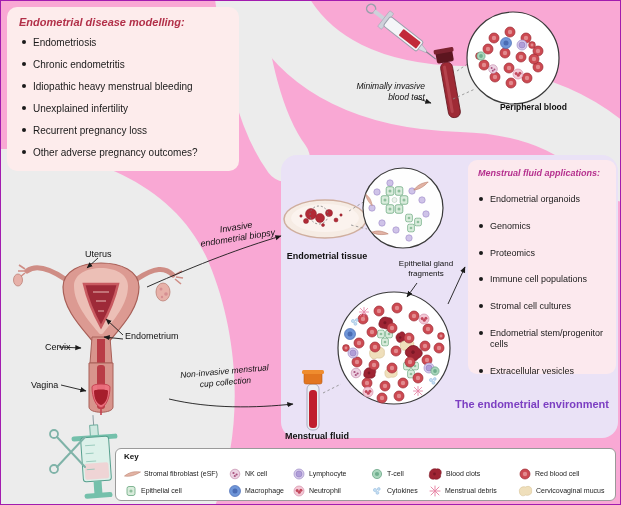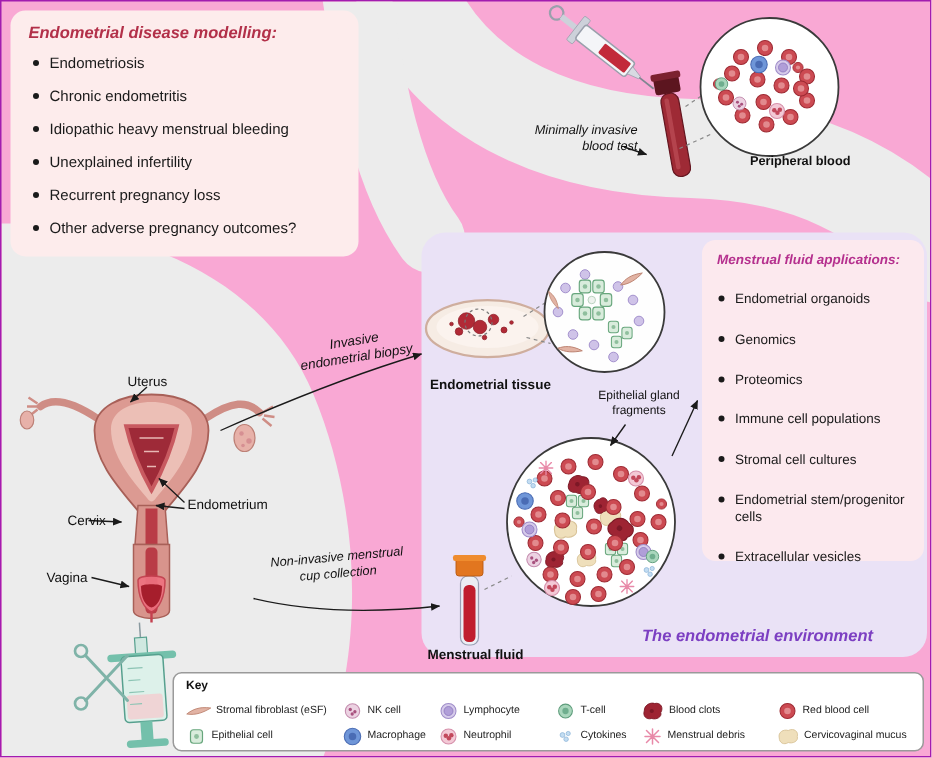--- a/index.html
+++ b/index.html
@@ -9,21 +9,21 @@
   svg.fg{z-index:2;pointer-events:none}
   .env-box{position:absolute;left:280px;top:154px;width:337px;height:283px;background:var(--env_bg,#eae2f6);border-radius:16px;z-index:1}
   .disease-box{position:absolute;left:6px;top:6px;width:232px;height:164px;background:var(--disease_bg,#fdecec);border-radius:10px;padding:9px 10px 4px 12px;z-index:3}
   .disease-box .title{font-size:11px;font-weight:bold;font-style:italic;color:var(--disease_title,#b23049);margin-bottom:9px}
   .disease-box ul,.apps-box ul{list-style:none}
   .disease-box li{font-size:10px;color:#1a1a1a;margin:0 0 11px 14px;position:relative;line-height:1.1}
   .disease-box li::before,.apps-box li::before{content:"";position:absolute;left:-11px;top:3px;width:4px;height:4px;border-radius:50%;background:#1a1a1a}
   .apps-box{position:absolute;left:467px;top:159px;width:148px;height:214px;background:var(--apps_bg,#fce9ee);border-radius:9px;padding:8px 6px 4px 10px;z-index:3}
   .apps-box .title{font-size:9px;font-weight:bold;font-style:italic;color:var(--apps_title,#b5308e);margin-bottom:8px}
   .apps-box li{font-size:9px;color:#1a1a1a;margin:16px 0 12px 12px;position:relative;line-height:1.2}
-  .env-label{position:absolute;left:400px;top:417px;width:208px;text-align:center;font-size:11px;font-weight:bold;font-style:italic;color:var(--env_title,#7c3fc2);z-index:3}
+  .env-label{position:absolute;left:400px;top:397px;width:208px;text-align:right;font-size:11px;font-weight:bold;color:var(--env_title,#7c3fc2);z-index:3}
   .lbl{position:absolute;z-index:3;color:#111}
   .lbl-blood-test{left:350px;top:80px;width:74px;font-size:8.5px;font-style:italic;text-align:right;line-height:1.3}
   .lbl-peripheral{left:470px;top:101px;width:96px;font-size:8.5px;font-weight:bold;text-align:right}
   .lbl-biopsy{left:196px;top:221px;width:80px;font-size:9px;font-style:italic;text-align:center;line-height:1.25;transform:rotate(-9deg)}
   .lbl-tissue{left:282px;top:250px;width:88px;font-size:9px;font-weight:bold;text-align:center}
   .lbl-fragments{left:390px;top:258px;width:70px;font-size:8px;text-align:center;line-height:1.2}
   .lbl-noninv{left:172px;top:365px;width:104px;font-size:8.5px;font-style:italic;text-align:center;line-height:1.3;transform:rotate(-5deg)}
   .lbl-mfluid{left:276px;top:430px;width:80px;font-size:9px;font-weight:bold;text-align:center}
   .lbl-uterus{left:84px;top:248px;font-size:9px}
   .lbl-cervix{left:44px;top:341px;font-size:9px}

